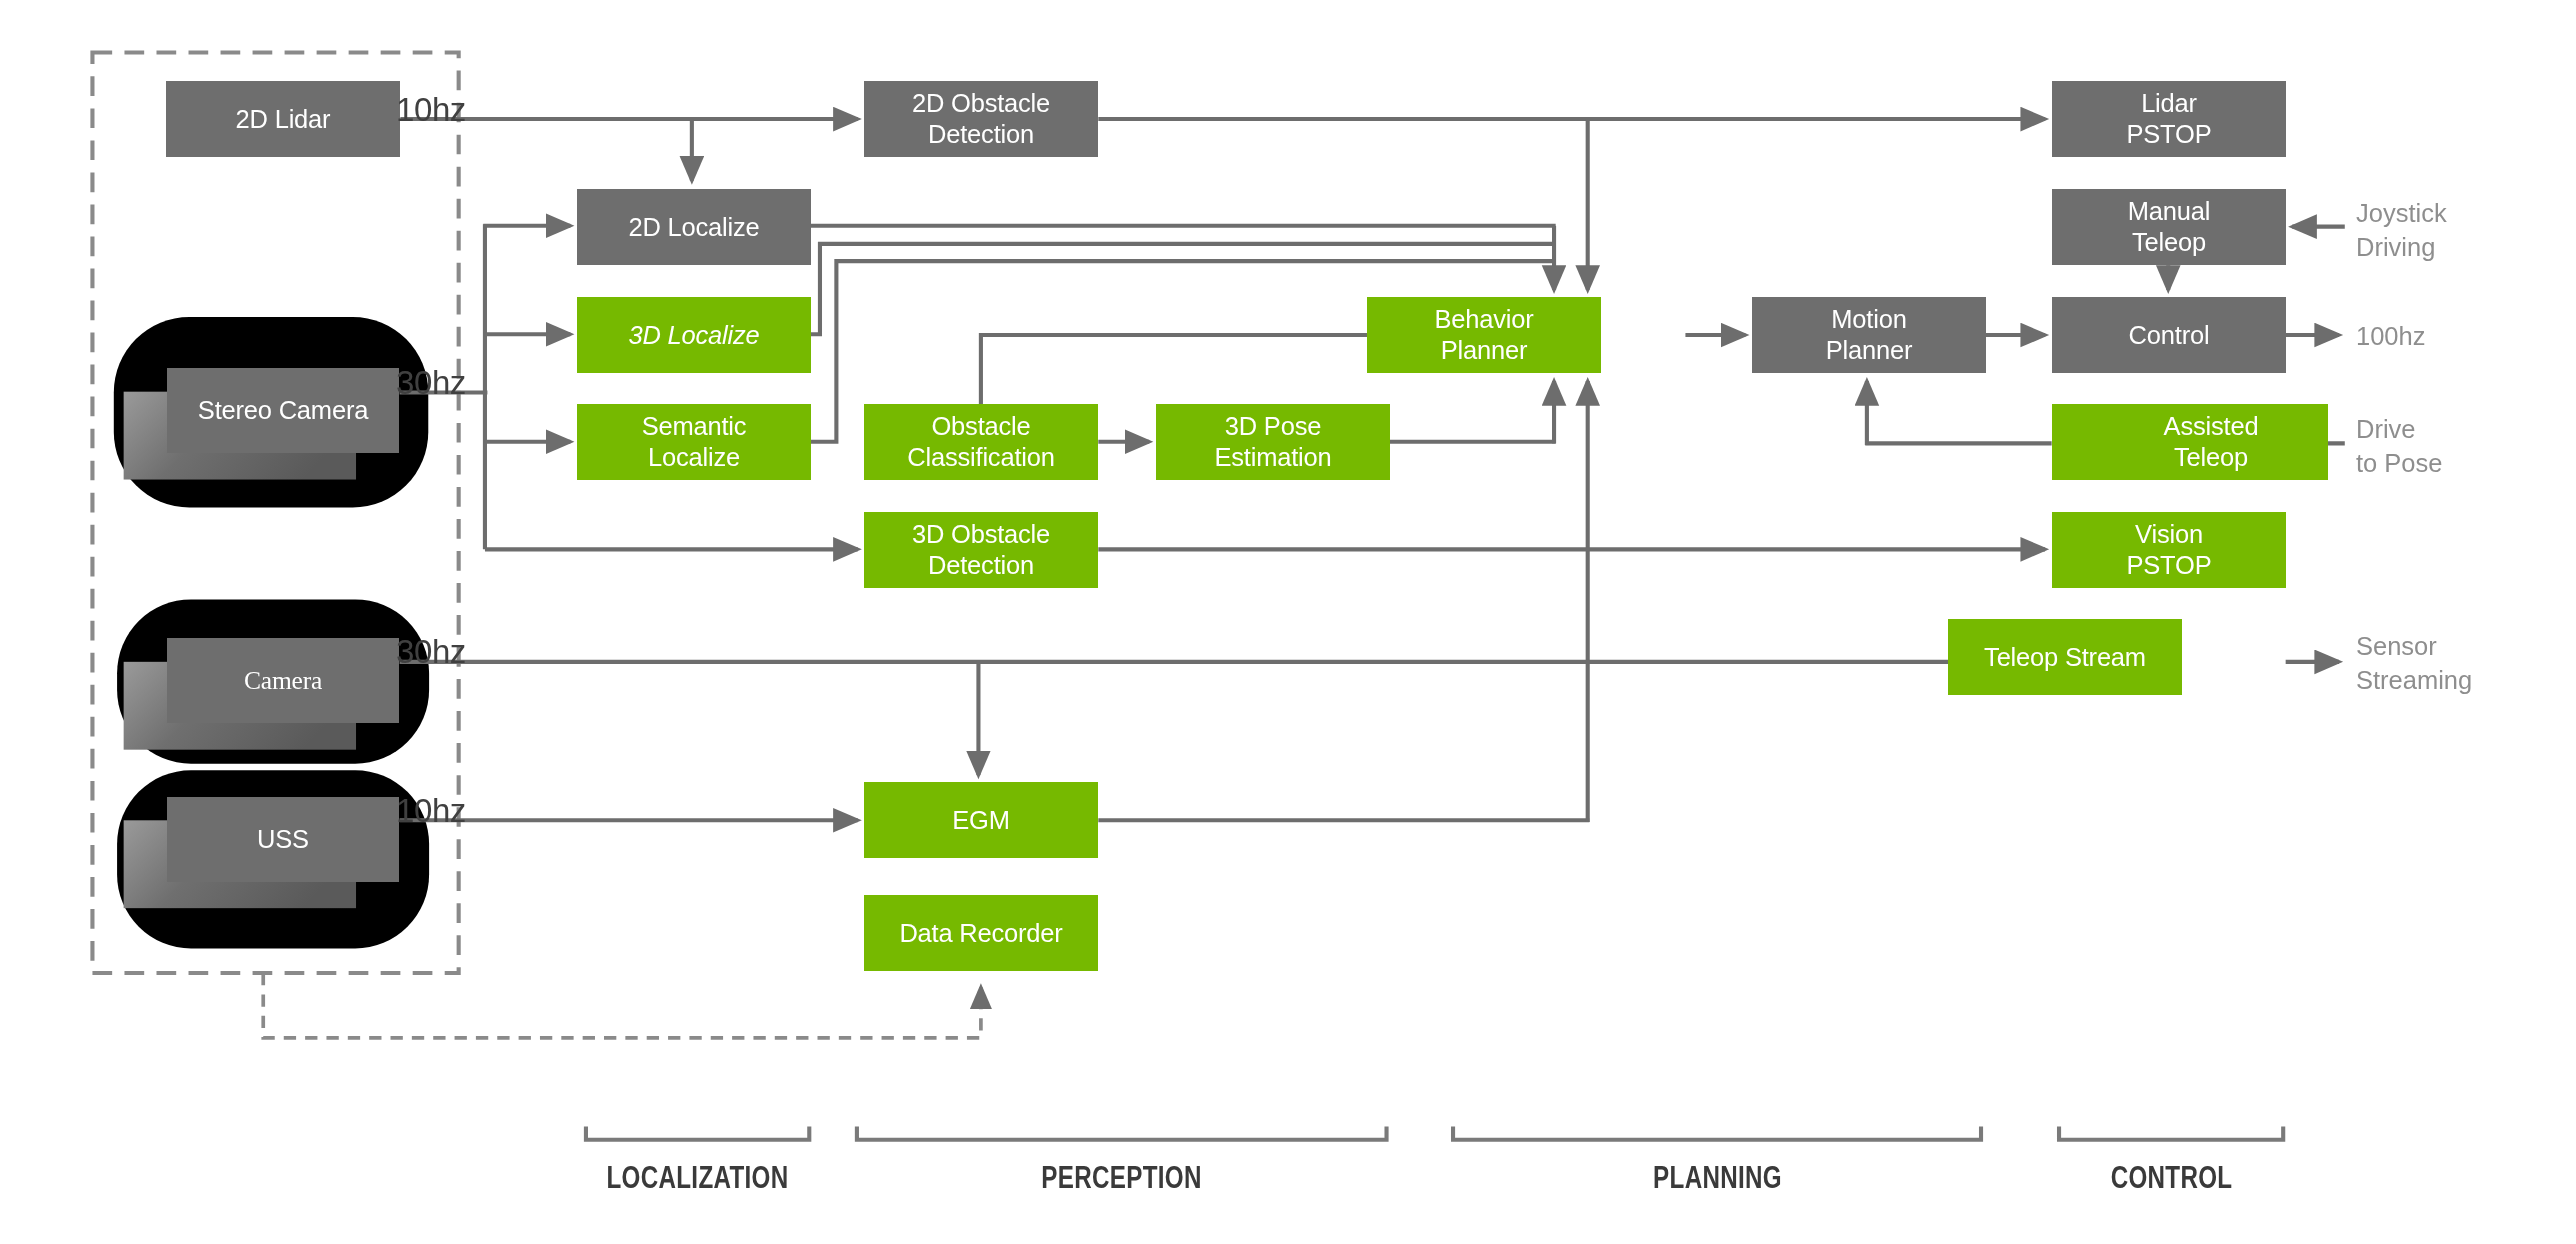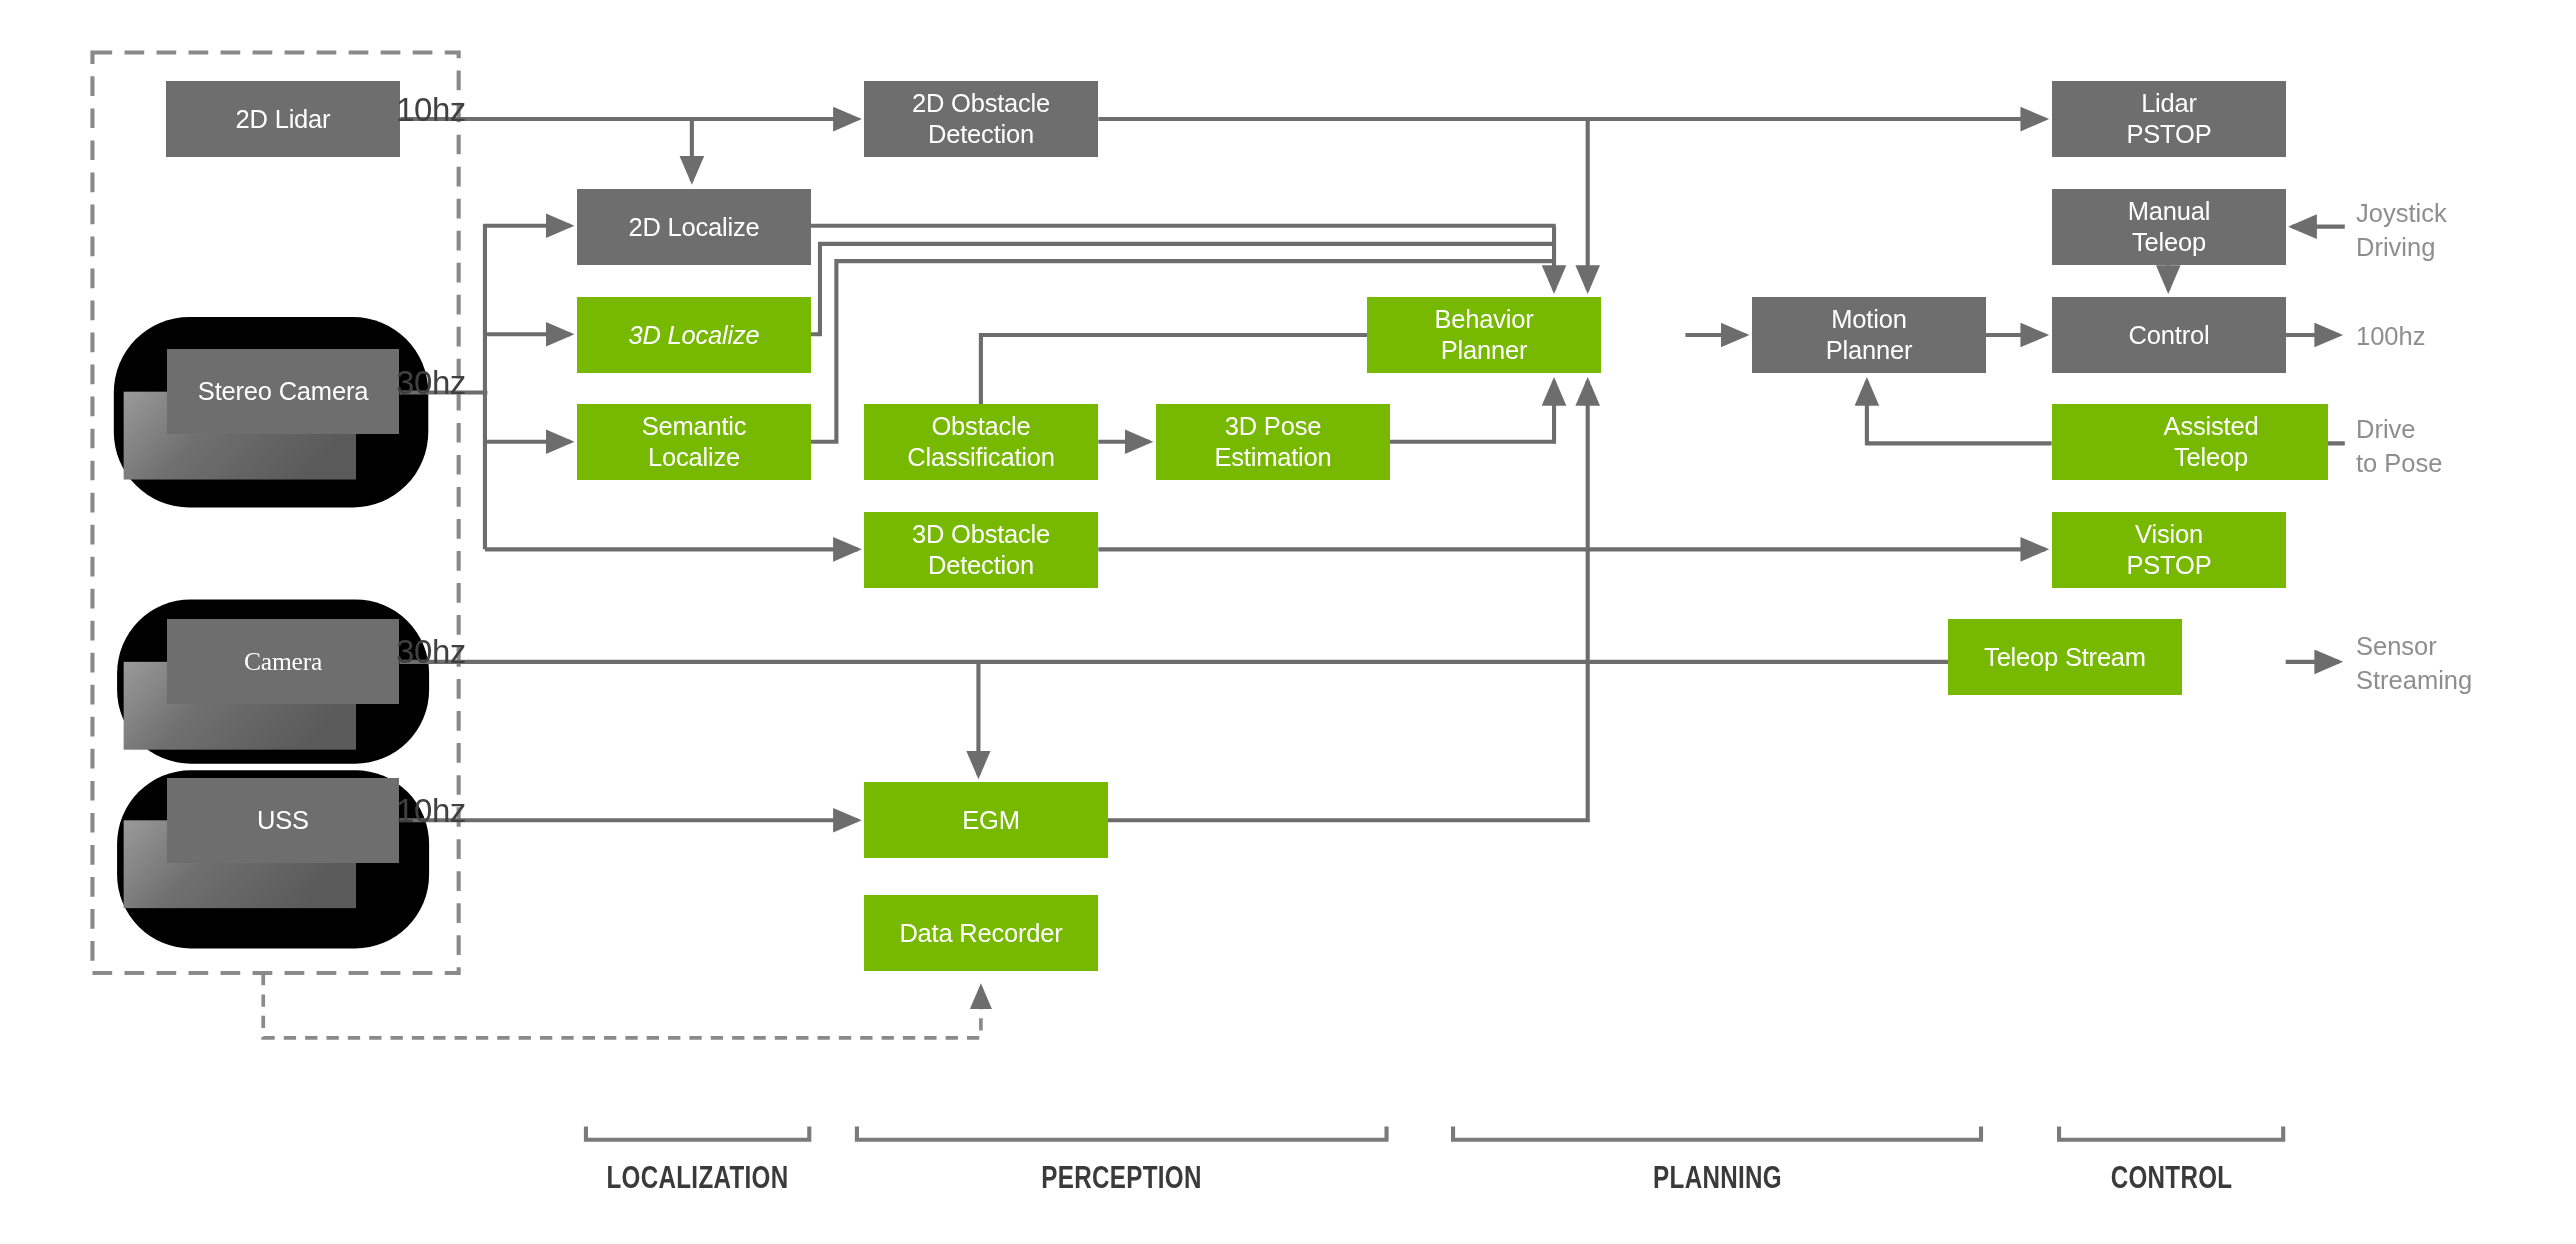--- a/index.html
+++ b/index.html
@@ -13,21 +13,21 @@
   .layer{position:absolute;left:0;top:0;}
   .node{
     position:absolute;
     width:234px;height:76px;
     display:flex;align-items:center;justify-content:center;
     color:#ffffff;font-size:25.5px;line-height:31px;
     text-align:center;white-space:pre-line;letter-spacing:-0.2px;
   }
   .gray{background:#6e6e6e;}
   .green{background:#76b900;}
-  .plate{width:232px;height:85px;}
+  .plate{width:232px;height:85px;margin-top:19px;}
   .hz{
     position:absolute;width:58px;text-align:right;
     color:#404040;font-size:33px;letter-spacing:-0.4px;
   }
   .io{
     position:absolute;width:230px;text-align:left;
     color:#8e8e8e;font-size:25.5px;line-height:34px;white-space:pre-line;
   }
   .section{
     position:absolute;width:329px;text-align:center;
@@ -135,21 +135,21 @@
 Localize</div>
 
   <div class="node gray" style="left:864px;top:81px;">2D Obstacle
 Detection</div>
   <div class="node green" style="left:864px;top:404px;">Obstacle
 Classification</div>
   <div class="node green" style="left:1156px;top:404px;">3D Pose
 Estimation</div>
   <div class="node green" style="left:864px;top:512px;">3D Obstacle
 Detection</div>
-  <div class="node green" style="left:864px;top:782px;padding-left:10px;">EGM</div>
+  <div class="node green" style="left:864px;top:782px;">EGM</div>
   <div class="node green" style="left:864px;top:895px;">Data Recorder</div>
 
   <div class="node green" style="left:1367px;top:297px;">Behavior
 Planner</div>
   <div class="node gray" style="left:1752px;top:297px;">Motion
 Planner</div>
 
   <div class="node gray" style="left:2052px;top:81px;">Lidar
 PSTOP</div>
   <div class="node gray" style="left:2052px;top:189px;">Manual

